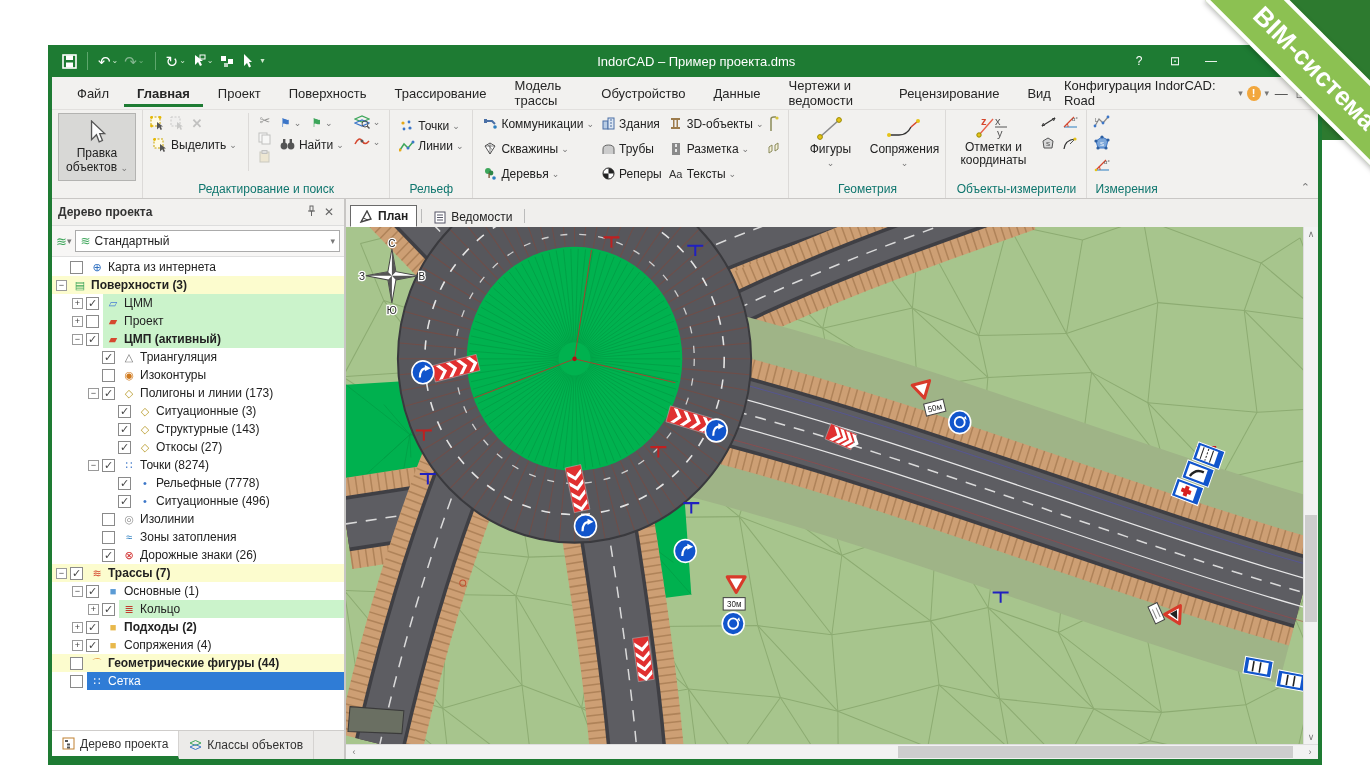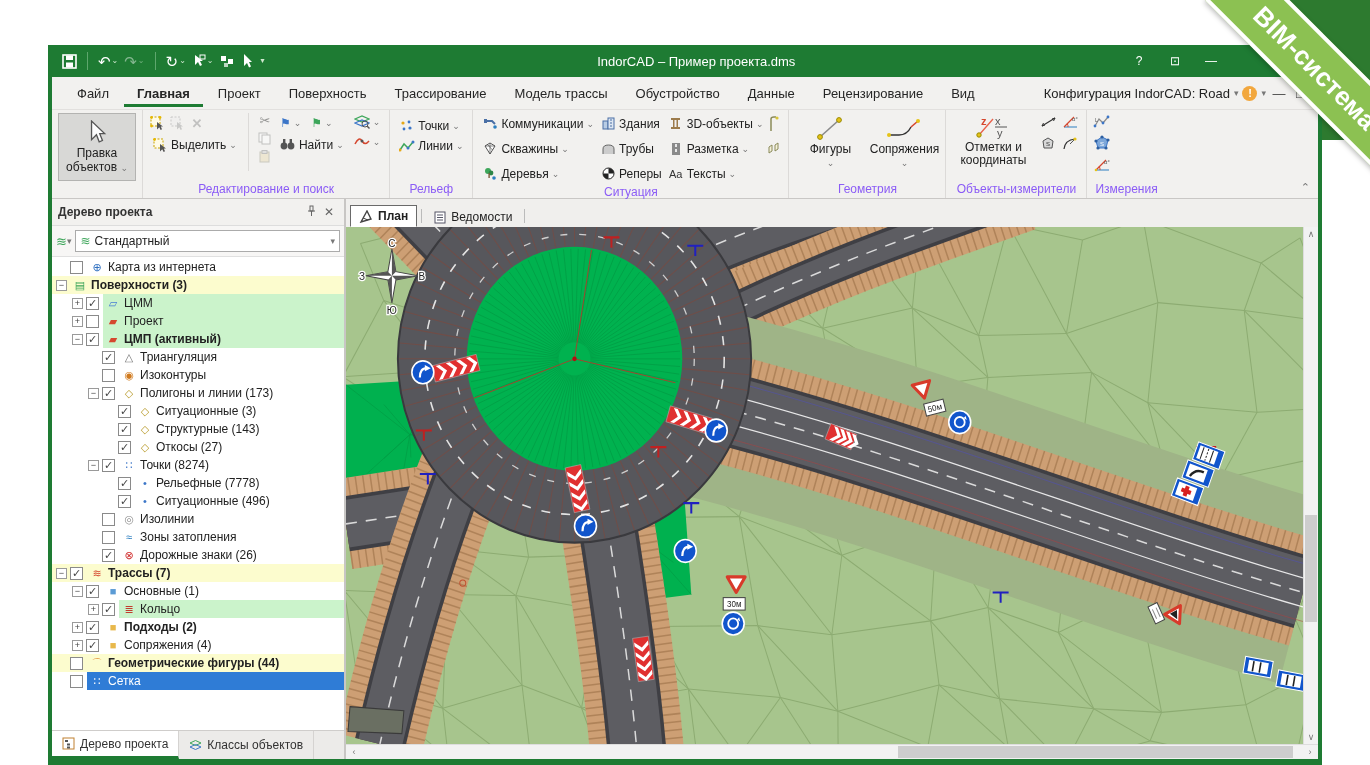--- a/index.html
+++ b/index.html
@@ -25,21 +25,21 @@
   .rtab.active{font-weight:bold;border-bottom:3px solid #1e7b33;padding-bottom:3px;}
   .tabrow-right{margin-left:auto;display:flex;align-items:center;gap:4px;padding-right:8px;font-size:13px;}
   .warn-ic{width:15px;height:15px;border-radius:50%;background:#f2a73d;color:#fff;font-weight:bold;
     display:flex;align-items:center;justify-content:center;font-size:11px;}
   .mini-ctl{color:#444;font-size:13px;width:18px;text-align:center;}
   .ddv{font-size:9px;color:#777;}
   
   .ribbon{height:88px;background:#f2f1ef;display:flex;flex:none;border-bottom:1px solid #c9c7c5;position:relative;}
   .rgroup{display:flex;flex-direction:column;border-right:1px solid #dcdad8;padding:3px 6px 0 6px;}
   .rgroup-body{flex:1;display:flex;align-items:flex-start;gap:4px;}
-  .rgroup-label{text-align:center;color:#8b5cf6;font-size:12px;padding:1px 2px 2px;}
+  .rgroup-label{text-align:center;color:#0f766e;font-size:12px;padding:1px 2px 2px;}
   .bigbtn{width:76px;height:66px;background:#d8d8d6;border:1px solid #b3b3b1;display:flex;flex-direction:column;
     align-items:center;justify-content:center;gap:3px;}
   .bigbtn .lbl{text-align:center;line-height:1.15;}
   .col{display:flex;flex-direction:column;gap:3px;}
   .rrow{display:flex;align-items:center;gap:4px;height:20px;}
   .ribtn{display:flex;align-items:center;gap:3px;padding:1px 3px;border-radius:2px;white-space:nowrap;}
   .ric{width:16px;height:15px;display:flex;align-items:center;justify-content:center;font-size:13px;}
   .vstack-btn{width:70px;display:flex;flex-direction:column;align-items:center;gap:2px;padding-top:2px;}
   .vstack-btn .lbl{text-align:center;line-height:1.1;}
   .minis{display:grid;grid-template-columns:20px 20px;grid-auto-rows:20px;gap:2px;align-items:center;justify-items:center;}
@@ -157,20 +157,21 @@
   <div class="tabrow">
     <div class="rtabs" id="rtabs">
         <div class="rtab">Файл</div>
         <div class="rtab active">Главная</div>
         <div class="rtab">Проект</div>
         <div class="rtab">Поверхность</div>
         <div class="rtab">Трассирование</div>
         <div class="rtab">Модель трассы</div>
         <div class="rtab">Обустройство</div>
         <div class="rtab">Данные</div>
+        <div class="rtab">Чертежи и ведомости</div>
         <div class="rtab">Рецензирование</div>
         <div class="rtab">Вид</div>
       </div>
     <div class="tabrow-right">
       <span>Конфигурация IndorCAD: Road</span>
       <span class="ddv">▾</span>
       <span class="warn-ic">!</span>
       <span class="ddv">▾</span>
       <span class="mini-ctl">—</span>
       <span class="mini-ctl">❐</span>
@@ -422,21 +423,20 @@
             </span>
             <span>Реперы</span>
           </div>
         <div class="ribtn">
             <span class="ric" style="font-size:11px;color:#333;">Аа</span>
             <span>Тексты</span>
             <span class="ddv">⌄</span>
           </div>
         <span></span>
       </div>
-      <div class="rgroup-label">Ситуация</div>
     </div>
 
     <div class="rgroup">
       <div class="rgroup-body">
         <div class="vstack-btn">
           <svg width="30" height="26" viewBox="0 0 30 26">
               <line x1="5" y1="22" x2="24" y2="5" stroke="#8a8a8a" stroke-width="1.6"></line>
               <circle cx="5" cy="22" r="2.4" fill="#e6c317" stroke="#9a8a00"></circle>
               <circle cx="24" cy="5" r="2.4" fill="#e6c317" stroke="#9a8a00"></circle>
             </svg>

